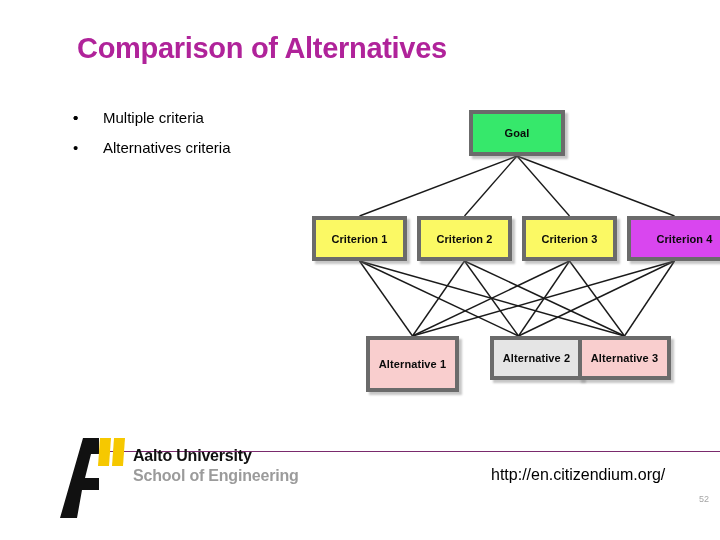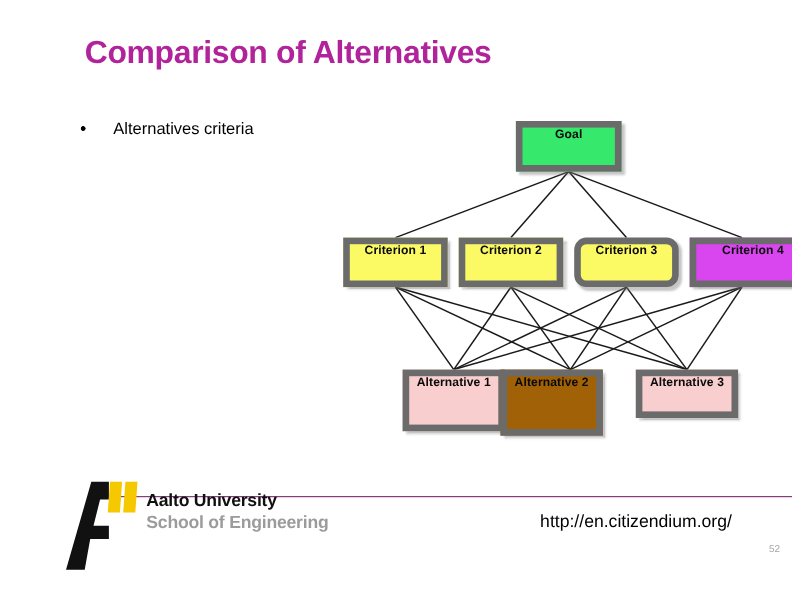--- a/index.html
+++ b/index.html
@@ -67,24 +67,24 @@
   #diagram-edges {
     position: absolute;
     left: 0;
     top: 0;
     width: 460px;
     height: 300px;
   }
   .node {
     position: absolute;
     box-sizing: border-box;
-    border: 6px solid #7f1d1d;
+    border: 4px solid #7f1d1d;
     box-shadow: 3px 3px 2px rgba(120,120,120,0.42);
     display: flex;
-    align-items: flex-start;
+    align-items: center;
     justify-content: center;
     font-size: 11px;
     font-weight: bold;
     color: #0a0a0a;
     letter-spacing: 0.1px;
     white-space: nowrap;
   }
   .node-goal { background: #36e86b; }
   .node-criterion { background: #fbf964; }
   .node-alternative { background: #f9cece; }
@@ -156,20 +156,21 @@
 <div id="slide">
 
   <div id="slide-title">Comparison of Alternatives</div>
 
   <ul id="bullet-list">
     <li>
       <span class="bullet-dot">•</span>
     </li>
     <li>
       <span class="bullet-dot">•</span>
+      <span>Multiple criteria</span>
     </li>
     <li>
       <span class="bullet-dot">•</span>
       <span>Alternatives criteria</span>
     </li>
   </ul>
 
   <div id="diagram">
     <svg id="diagram-edges" viewBox="0 0 460 300">
         <line x1="227" y1="61" x2="69.5" y2="121" stroke="#1a1a1a" stroke-width="1.4"></line>
@@ -192,30 +193,30 @@
     <div id="diagram-nodes">
         <div class="node node-goal" style="left: 179px; top: 15px; width: 96px; height: 46px; background: rgb(54, 232, 107); border-color: rgb(107, 107, 107);">
           <span>Goal</span>
         </div>
         <div class="node node-criterion" style="left: 22px; top: 121px; width: 95px; height: 45px; background: rgb(251, 249, 100); border-color: rgb(107, 107, 107);">
           <span>Criterion 1</span>
         </div>
         <div class="node node-criterion" style="left: 127px; top: 121px; width: 95px; height: 45px; background: rgb(251, 249, 100); border-color: rgb(107, 107, 107);">
           <span>Criterion 2</span>
         </div>
-        <div class="node node-criterion" style="left: 232px; top: 121px; width: 95px; height: 45px; background: rgb(251, 249, 100); border-color: rgb(107, 107, 107); border-radius: 11px;">
+        <div class="node node-criterion" style="left: 232px; top: 121px; width: 95px; height: 45px; background: rgb(251, 249, 100); border-color: rgb(107, 107, 107);">
           <span>Criterion 3</span>
         </div>
         <div class="node node-criterion" style="left: 337px; top: 121px; width: 115px; height: 45px; background: #d946ef; border-color: rgb(107, 107, 107);">
           <span>Criterion 4</span>
         </div>
         <div class="node node-alternative" style="left: 76px; top: 241px; width: 93px; height: 56px; background: rgb(249, 206, 206); border-color: rgb(107, 107, 107);">
           <span>Alternative 1</span>
         </div>
-        <div class="node node-alternative" style="left: 165px; top: 241px; width: 93px; height: 60px; background: #a16207; border-color: rgb(107, 107, 107);">
+        <div class="node node-alternative" style="left: 200px; top: 241px; width: 93px; height: 44px; background: #e5e5e5; border-color: rgb(107, 107, 107);">
           <span>Alternative 2</span>
         </div>
         <div class="node node-alternative" style="left: 288px; top: 241px; width: 93px; height: 44px; background: rgb(249, 206, 206); border-color: rgb(107, 107, 107);">
           <span>Alternative 3</span>
         </div>
       </div>
   </div>
 
   <div id="footer-rule"></div>
 

